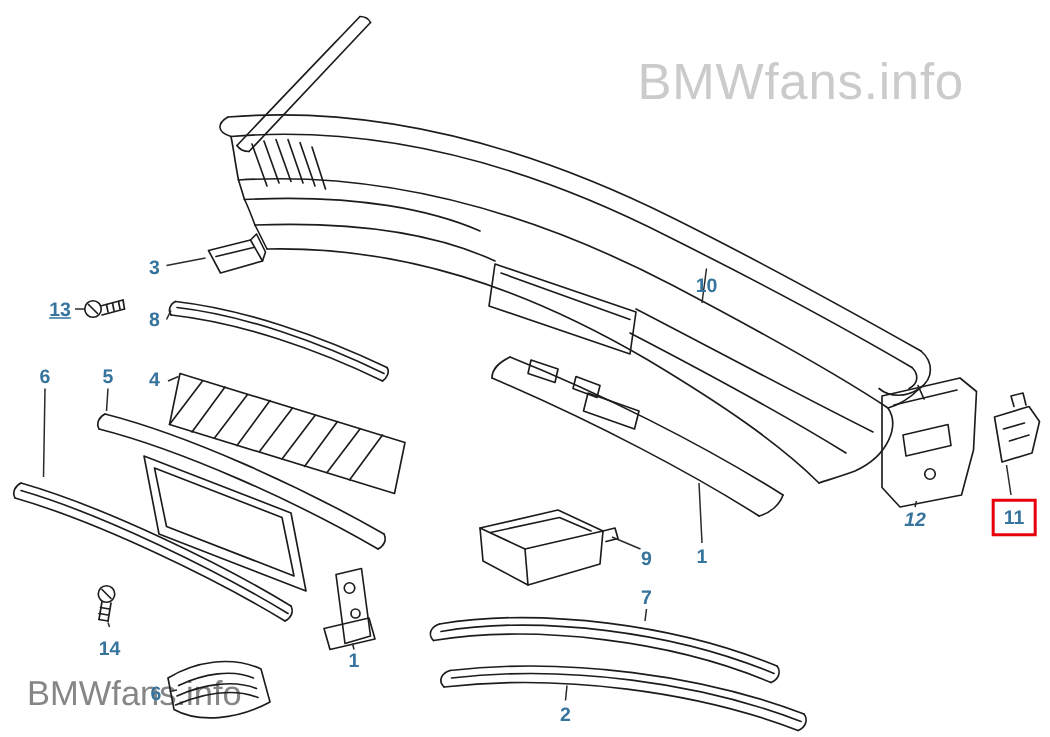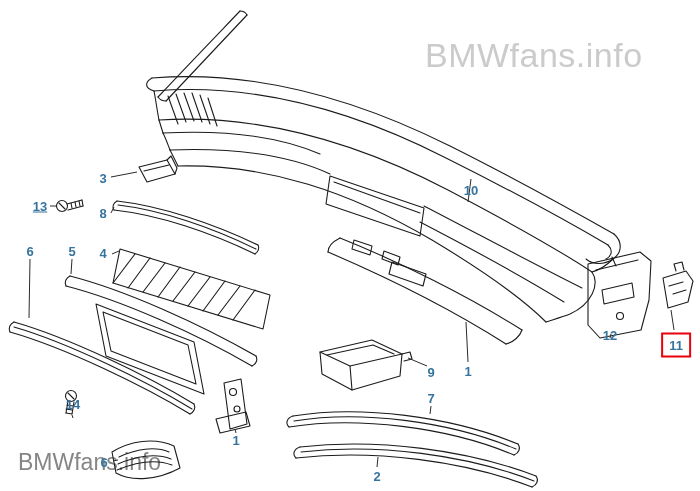--- a/index.html
+++ b/index.html
@@ -230,21 +230,21 @@
       <div class="callout" style="left: 103px; top: 178px;">3</div>
       <div class="callout" style="left: 40px; top: 206px; text-decoration: underline;">13</div>
       <div class="callout" style="left: 103px; top: 213px;">8</div>
       <div class="callout" style="left: 30px; top: 251px;">6</div>
       <div class="callout" style="left: 72px; top: 251px;">5</div>
       <div class="callout" style="left: 103px; top: 253px;">4</div>
       <div class="callout" style="left: 471px; top: 170px; margin-top: 20px;">10</div>
       <div class="callout" style="left: 468px; top: 371px;">1</div>
       <div class="callout" style="left: 431px; top: 372px;">9</div>
       <div class="callout" style="left: 431px; top: 398px;">7</div>
-      <div class="callout" style="left: 610px; top: 335px;">12</div>
+      <div class="callout" style="left: 610px; top: 346px; font-style: italic;">12</div>
       <div class="callout highlighted" style="left: 676px; top: 345px;">11</div>
-      <div class="callout" style="left: 73px; top: 404px;">14</div>
+      <div class="callout" style="left: 73px; top: 432px;">14</div>
       <div class="callout" style="left: 236px; top: 440px;">1</div>
       <div class="callout" style="left: 104px; top: 462px;">6</div>
       <div class="callout" style="left: 377px; top: 476px;">2</div>
     </div>
 
 </div>
 
 </body></html>

